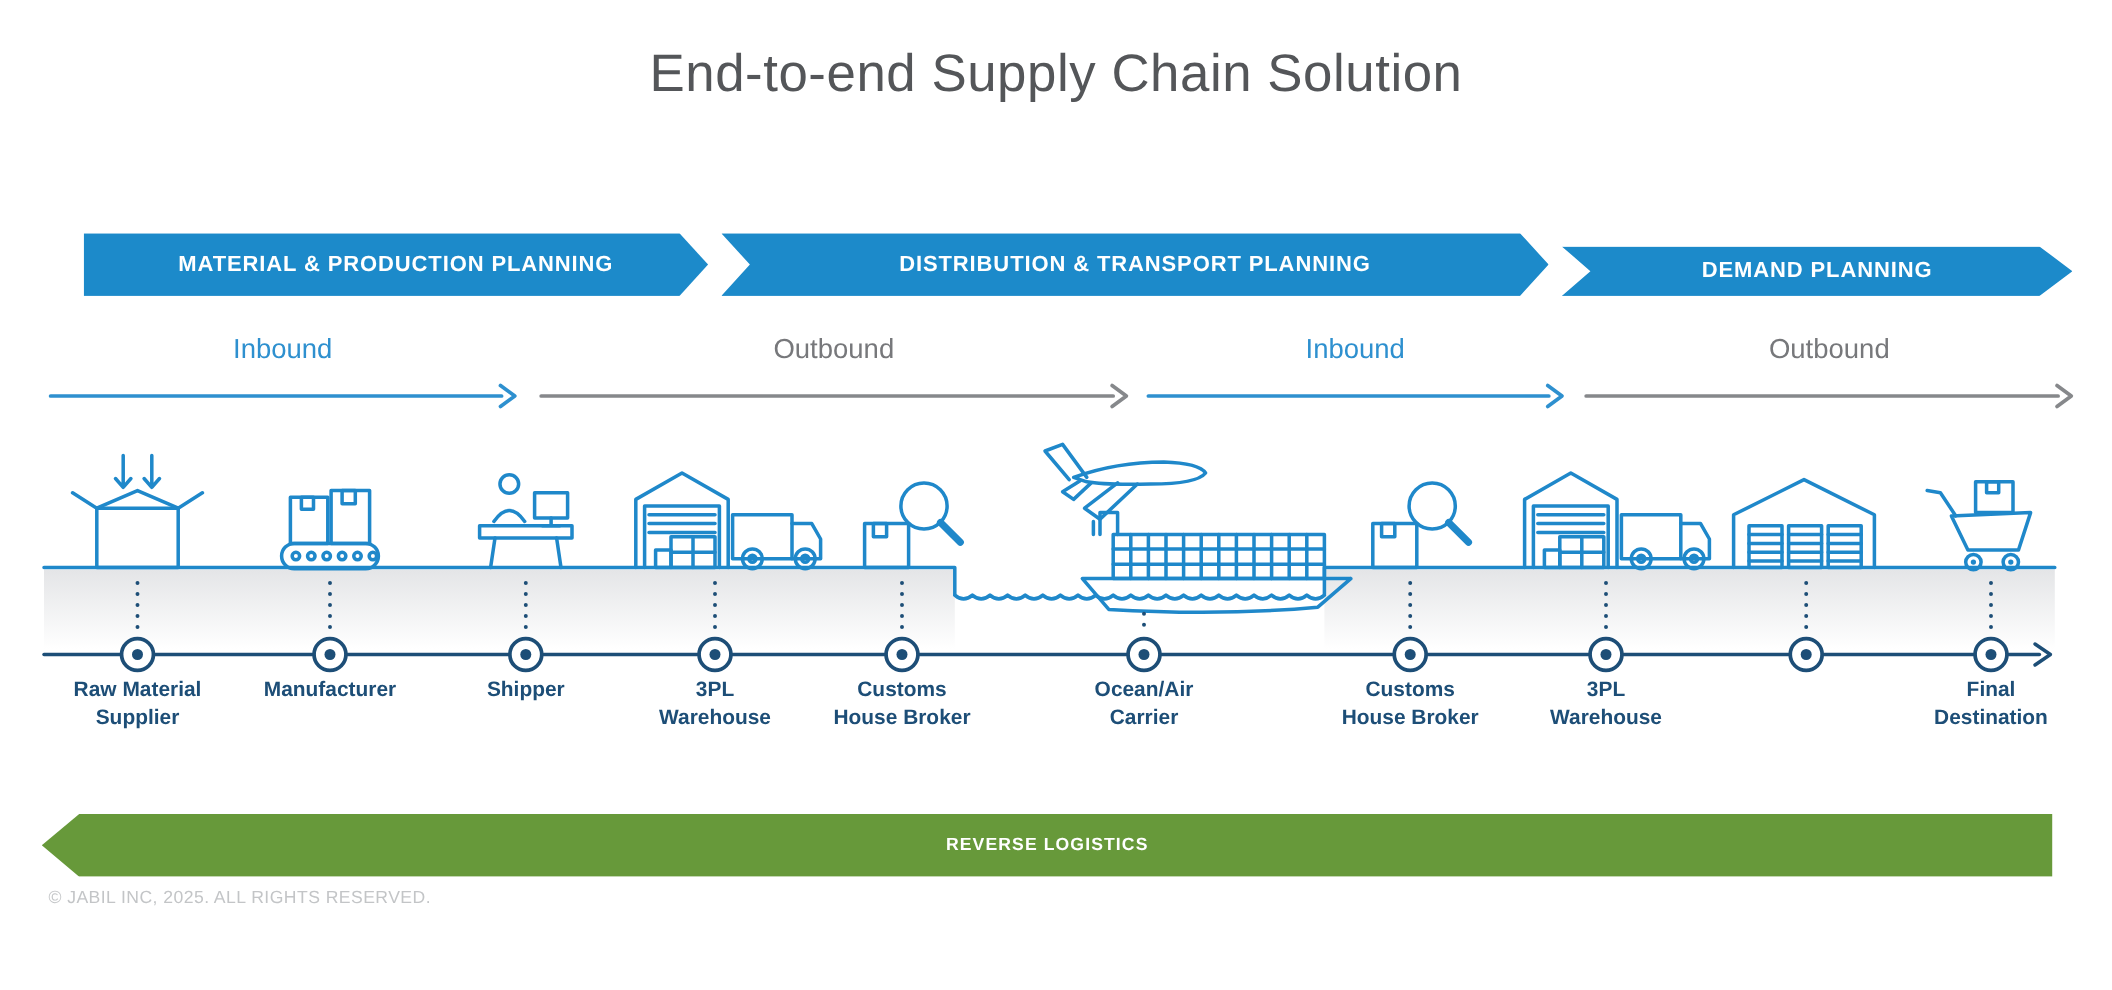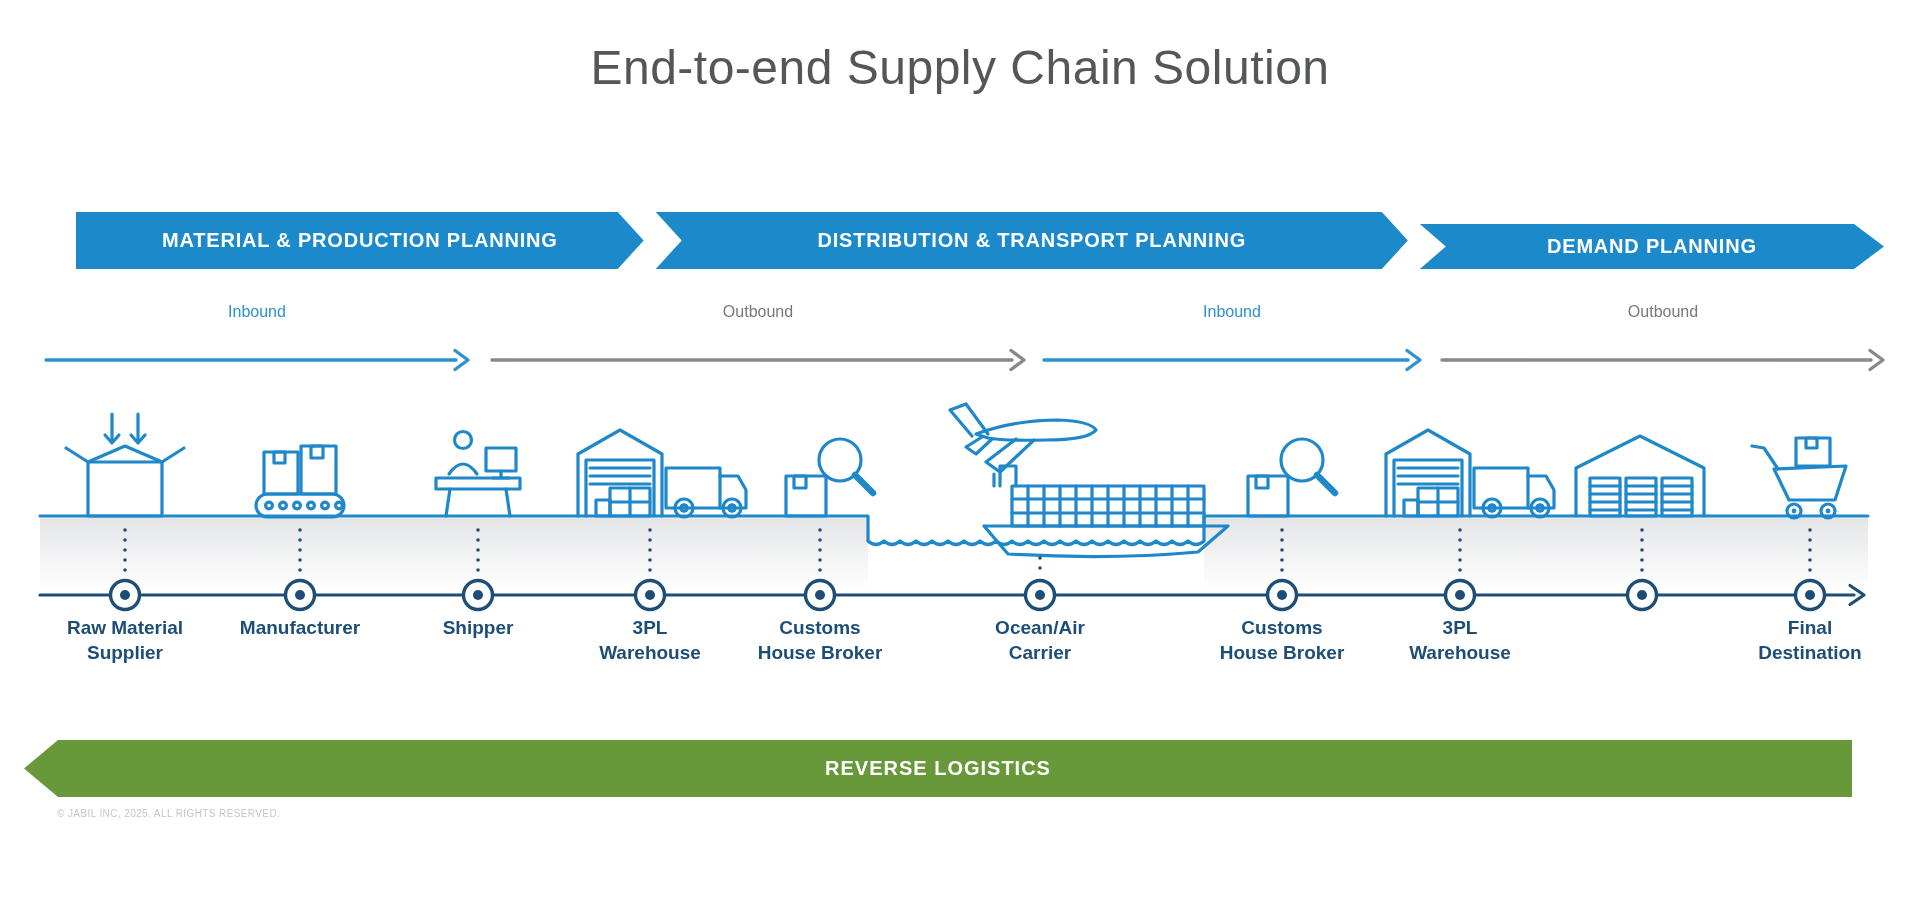--- a/index.html
+++ b/index.html
@@ -17,36 +17,36 @@
 
   
   .phase-row{position:absolute;top:212px;left:40px;width:1844px;height:57px;display:flex;gap:12px;padding-left:36px;}
   .phase{background:var(--phase-blue);color:#fff;font-weight:700;font-size:20px;
     letter-spacing:.8px;display:flex;align-items:center;justify-content:center;}
   .phase-1{flex:0 0 31.4%;clip-path:polygon(0 0,calc(100% - 26px) 0,100% 50%,calc(100% - 26px) 100%,0 100%);}
   .phase-2{flex:0 0 41.6%;clip-path:polygon(26px 50%,0 0,calc(100% - 26px) 0,100% 50%,calc(100% - 26px) 100%,0 100%);}
   .phase-3{flex:1 1 auto;clip-path:polygon(26px 50%,0 0,calc(100% - 30px) 0,100% 50%,calc(100% - 30px) 100%,0 100%);margin-top:12px;}
 
   
-  .flow-label{position:absolute;top:303px;width:260px;text-align:center;font-size:16px;}
+  .flow-label{position:absolute;top:303px;width:260px;text-align:center;font-size:25px;}
   .flow-inbound{color:var(--inbound-blue);}
   .flow-outbound{color:var(--outbound-gray);}
 
   
   .station-label{position:absolute;top:616px;width:170px;text-align:center;
     font-size:19px;font-weight:700;line-height:1.3;color:var(--timeline-navy);}
   .station-label span{display:block;}
 
   
-  .reverse{position:absolute;top:740px;left:24px;width:1828px;height:57px;
-    background:var(--reverse-green);color:#fff;font-weight:700;font-size:20px;letter-spacing:1px;
+  .reverse{position:absolute;top:740px;left:38px;width:1828px;height:57px;
+    background:var(--reverse-green);color:#fff;font-weight:700;font-size:16px;letter-spacing:1px;
     display:flex;align-items:center;justify-content:center;
     clip-path:polygon(0 50%,34px 0,100% 0,100% 100%,34px 100%);}
 
-  .copyright{position:absolute;top:808px;left:57px;font-size:10px;letter-spacing:.4px;
+  .copyright{position:absolute;top:808px;left:44px;font-size:16px;letter-spacing:.4px;
     color:var(--copyright-gray);}
 
   
   .scene{position:absolute;inset:0;pointer-events:none;}
   .ic{stroke:var(--icon-blue);fill:none;stroke-width:3.2;stroke-linejoin:round;stroke-linecap:round;}
   .ic-thick{stroke:var(--icon-blue);fill:none;stroke-width:6.5;stroke-linecap:round;}
   .nav{stroke:var(--timeline-navy);fill:none;stroke-width:3.2;stroke-linejoin:round;stroke-linecap:round;}
   .nav-dot{fill:var(--timeline-navy);stroke:none;}
   .dotline{stroke:var(--timeline-navy);fill:none;stroke-width:3.6;stroke-dasharray:0 10;stroke-linecap:round;}
   .marker{fill:#fff;stroke:var(--timeline-navy);stroke-width:3.4;}

